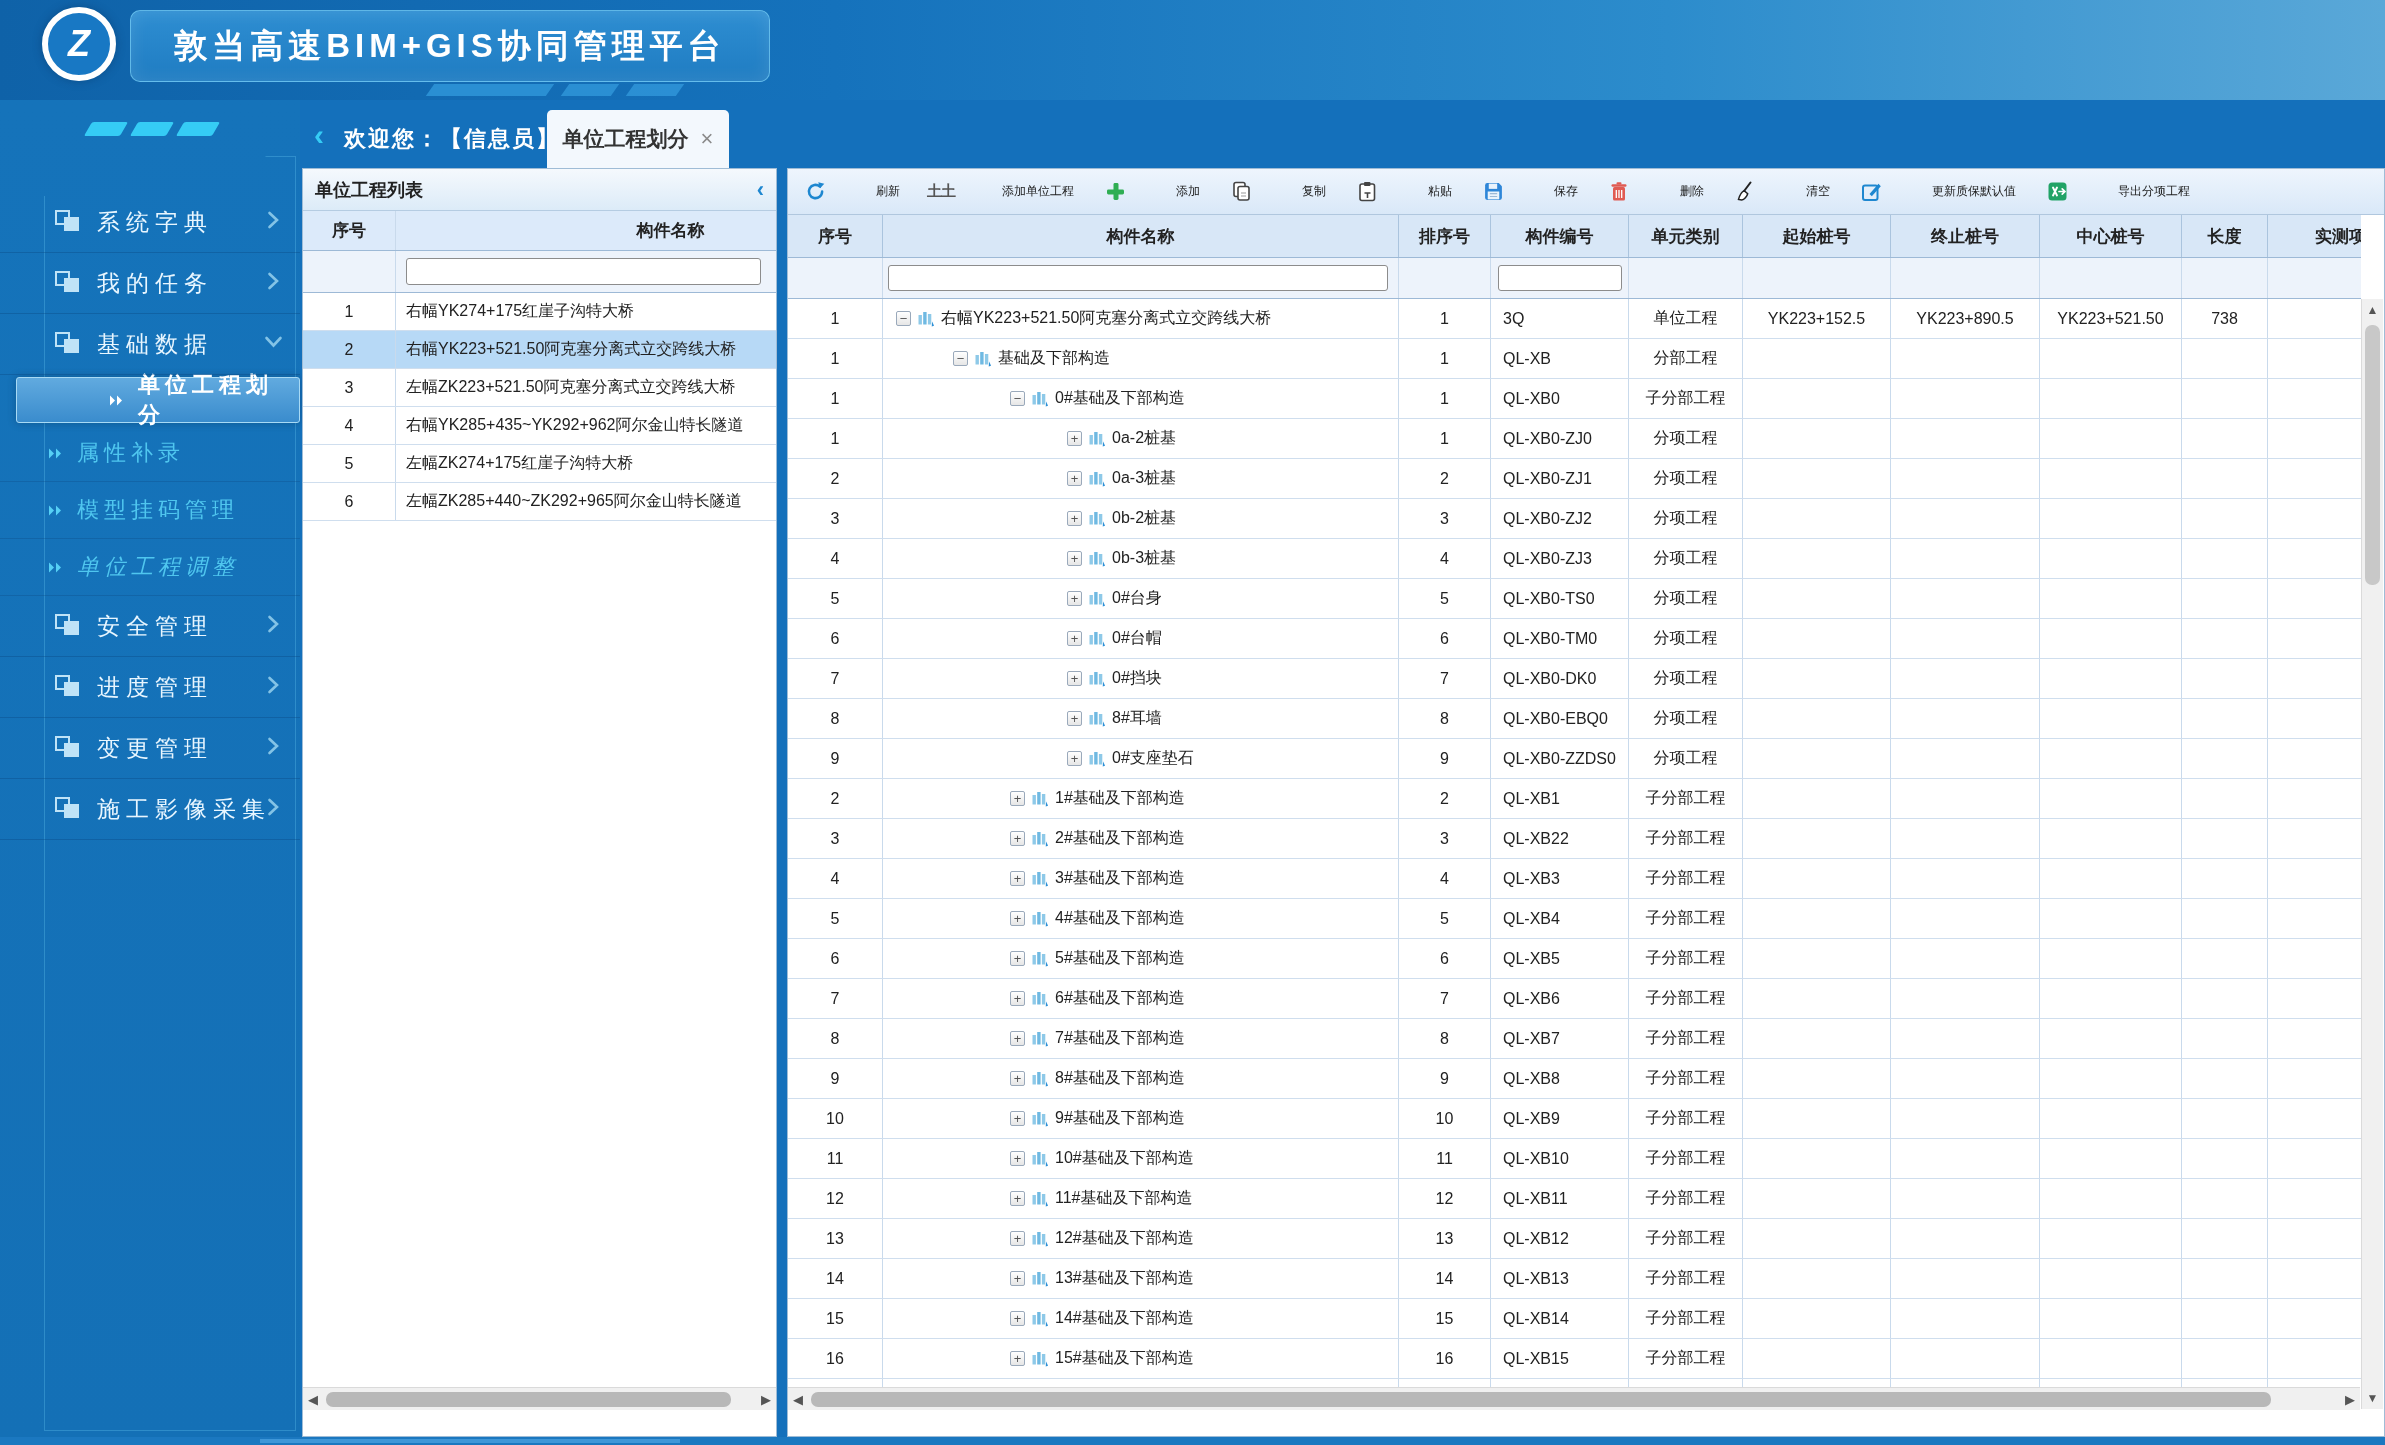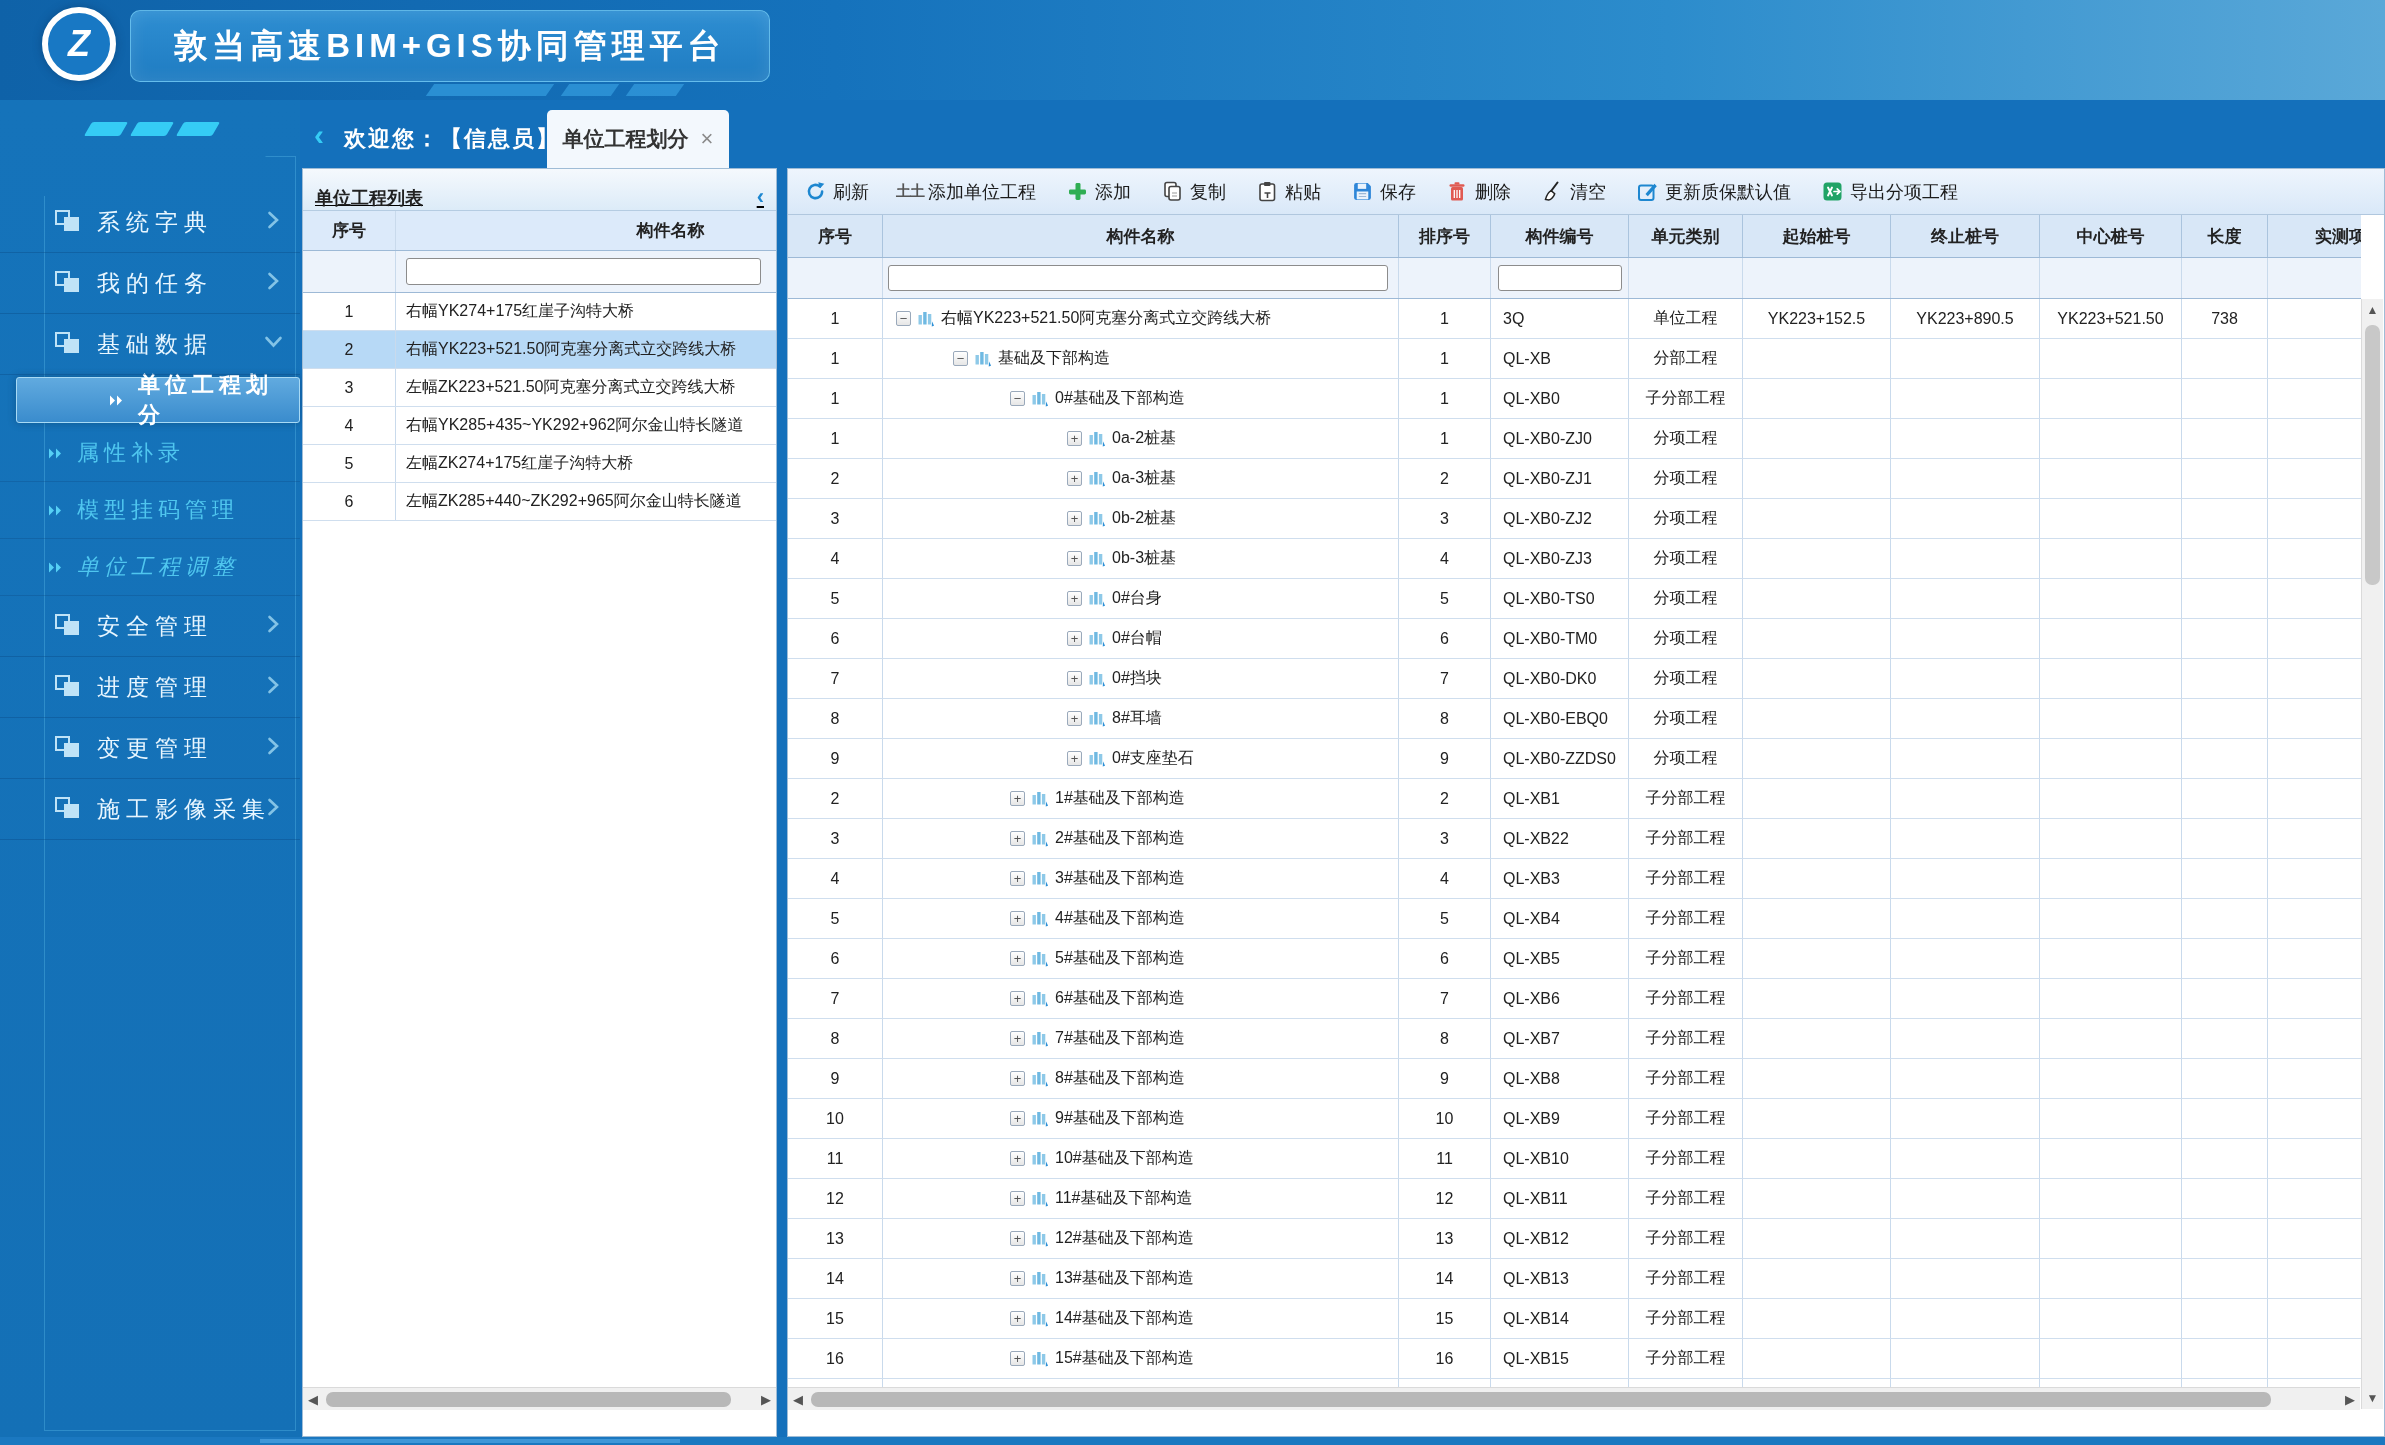--- a/index.html
+++ b/index.html
@@ -55,39 +55,39 @@
   .tab-active .tlabel { color:#333; font-size:21px; font-weight:bold; }
   .tab-active .tclose { color:#8a8a8a; font-size:22px; cursor:pointer; }
 
   .panels { position:absolute; left:0; top:68px; right:0; height:1269px; }
   .panel { position:absolute; top:0; height:1269px; background:#ffffff; border:1px solid #9fbcd6; }
   .left-panel { left:2px; width:475px; }
   .main-panel { left:487px; right:0; }
 
   
   .lp-title { height:42px; background:linear-gradient(180deg,#f5f9fd,#dcebf8); border-bottom:1px solid #b5cce2;
-    display:flex; align-items:flex-end; padding:0 12px;text-decoration:underline; }
+    display:flex; align-items:center; padding:0 12px; }
   .lp-title .t { font-size:18px; font-weight:bold; color:#222; flex:1; }
   .lp-title .arr { color:#1e87d0; font-size:22px; font-weight:bold; cursor:pointer; }
   .ltable { position:relative; width:473px; overflow:hidden; }
   .lrow { display:grid; grid-template-columns:93px 540px; width:633px; }
   .lhead { height:40px; background:#dceafa; border-bottom:1px solid #9db9d6; }
   .lhead .lc { font-weight:bold; color:#222; font-size:17px; }
   .lfilter { height:42px; background:#edf3fb; border-bottom:1px solid #9db9d6; }
   .lc { display:flex; align-items:center; justify-content:center; border-right:1px solid #c9daec; font-size:16px; color:#222; }
   .lc.name { justify-content:flex-start; padding-left:10px; }
   .ldata { height:38px; border-bottom:1px solid #cfdeee; background:#fff; cursor:pointer; }
   .ldata.sel { background:#b7d9f6; }
   .lfilter input { width:355px; height:27px; border:1px solid #8c8c8c; border-radius:3px; background:#fff; padding:0 6px; font-size:15px; }
 
   
   .toolbar { height:46px; background:linear-gradient(180deg,#eef5fd,#d9e8f8); border-bottom:1px solid #b0c7de;
     display:flex; align-items:center; padding:0 16px; gap:30px; }
   .tbtn { display:flex; align-items:center; gap:7px; cursor:pointer; }
-  .tbtn .lbl { font-size:18px; color:#1b1b1b; white-space:nowrap; }
+  .tbtn .lbl { font-size:12px; color:#1b1b1b; white-space:nowrap;margin-left:43px; }
   .tbtn .ic { display:flex; align-items:center; justify-content:center; width:22px; height:22px; }
   .txt-ic { color:#555; font-weight:bold; font-size:15px; letter-spacing:-1px; white-space:nowrap; }
 
   
   .mtable { position:relative; width:1573px; overflow:hidden; }
   .mrow { display:grid; grid-template-columns:95px 516px 92px 138px 114px 148px 149px 142px 86px 180px; width:1660px; }
   .mhead { height:43px; background:#d8e7f7; border-bottom:1px solid #9db9d6; }
   .mhead .mc { font-weight:bold; color:#222; font-size:17px; border-right:1px solid #aac4de; }
   .mfilter { height:41px; background:#edf3fb; border-bottom:1px solid #9db9d6; }
   .mfilter input { height:26px; border:1px solid #8c8c8c; border-radius:3px; background:#fff; padding:0 6px; font-size:15px; }

